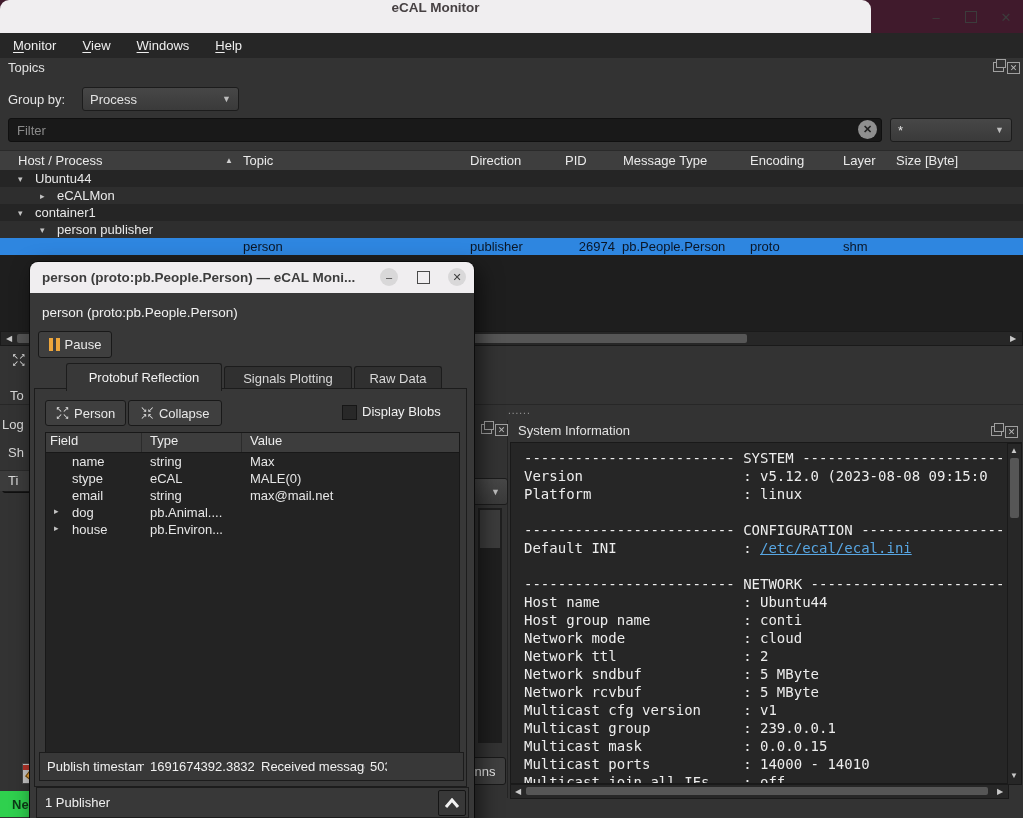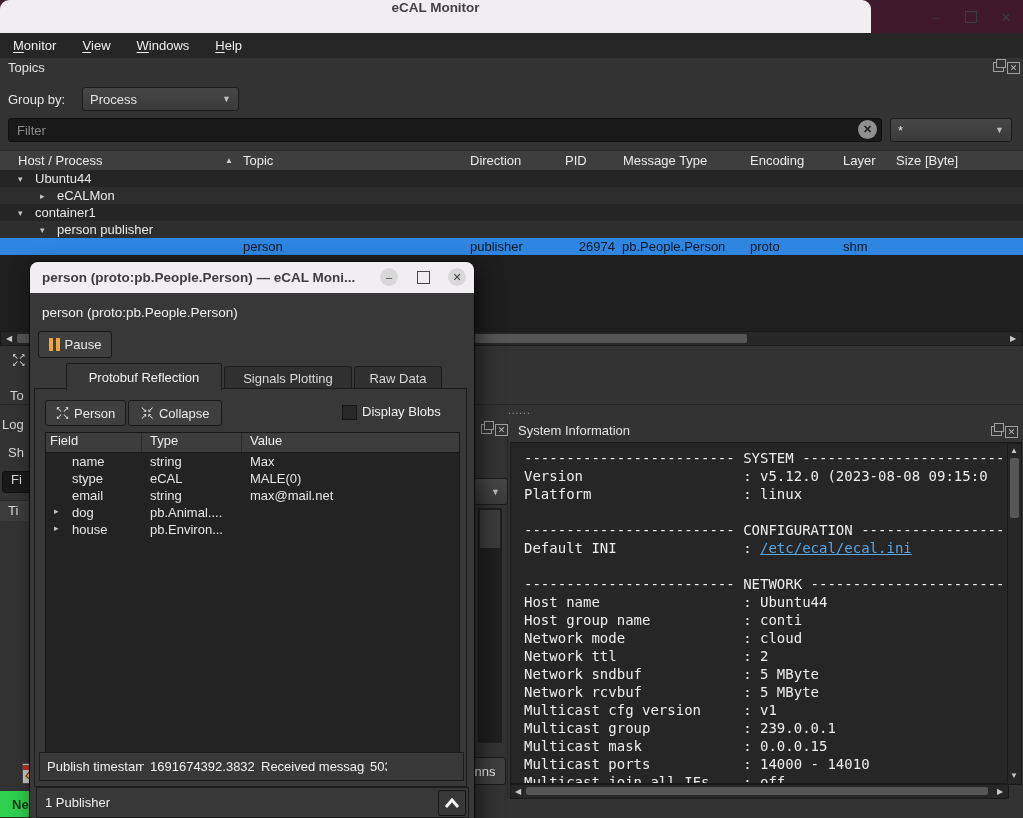--- a/index.html
+++ b/index.html
@@ -196,21 +196,21 @@
   <div class="abs arricon" style="left:12px;top:353px;">
       <span>↖↗</span>
       <span>↙↘</span>
     </div>
   <div class="abs frag" style="left:10px;top:388px;">To</div>
   <div class="abs frag" style="left:2px;top:417px;">Log</div>
   <div class="abs frag" style="left:8px;top:445px;">Sh</div>
   <div class="abs textinput" style="left:2px;top:471px;width:28px;height:20px;padding:0 0 0 8px;">
     <span class="frag">Fi</span>
   </div>
-  <div class="abs" style="left:0;top:500px;width:30px;height:20px;background:#3c3c3c;border-top:1px solid #2a2a2a;">
+  <div class="abs" style="left:0;top:470px;width:30px;height:20px;background:#3c3c3c;border-top:1px solid #2a2a2a;">
     <span class="frag" style="position:absolute;left:8px;top:2px;">Ti</span>
   </div>
   <div class="abs dockbtns" style="left:481px;top:424px;">
     <span class="dockfloat"></span>
     <span class="dockclose">✕</span>
   </div>
   <div class="abs combo" style="left:470px;top:478px;width:22px;height:25px;">
     <span class="arr">▼</span>
   </div>
   <div class="abs" style="left:478px;top:508px;width:24px;height:235px;background:#1f1f1f;">

